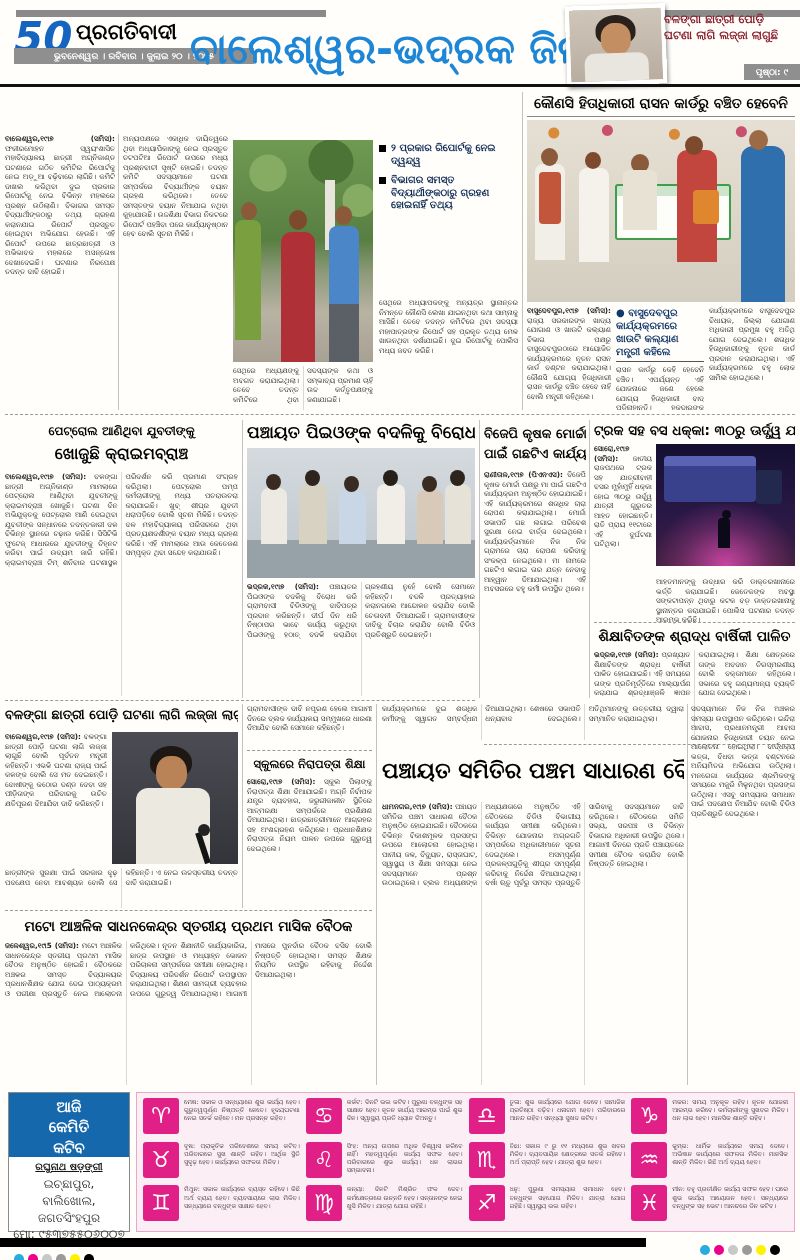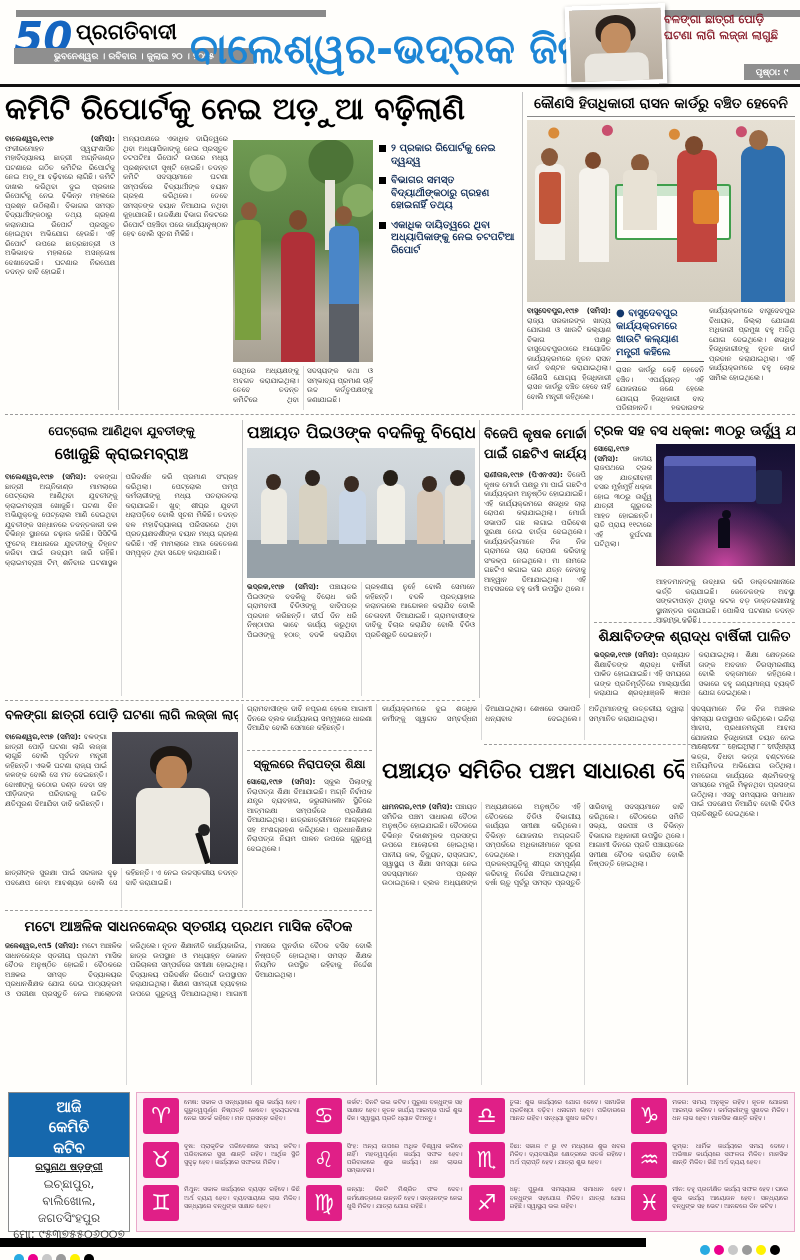--- a/index.html
+++ b/index.html
@@ -52,21 +52,20 @@
     <div class="abs" style="left:26px;top:6px;width:40px;height:30px;background:#2a211c;border-radius:50% 50% 40% 40%;"></div>
     <div class="abs" style="left:31px;top:14px;width:30px;height:32px;background:#c28e62;border-radius:45%;"></div>
     <div class="abs" style="left:14px;top:44px;width:64px;height:28px;background:#e9e6df;border-radius:10px 10px 0 0;"></div>
   </div>
   <div class="abs" style="left:664px;top:12px;width:132px;height:48px;font-size:11.5px;font-weight:bold;color:#8a1f2d;line-height:1.35;overflow:hidden;">ବଳଙ୍ଗା ଛାତ୍ରୀ ପୋଡ଼ି ଘଟଣା ଲାଗି ଲଜ୍ଜା ଲାଗୁଛି</div>
 
   <div class="abs strip" style="left:744px;top:64px;width:56px;height:16px;">ପୃଷ୍ଠା: ୯</div>
 
   <div class="abs" style="left:0;top:84px;width:800px;height:3px;background:#111;"></div>
 
-  <div class="abs hl" style="left:5px;top:90px;width:513px;height:38px;font-size:30px;line-height:38px;">କମିଟି ରିପୋର୍ଟକୁ ନେଇ ଅଡ଼ୁଆ ବଢ଼ିଲାଣି</div>
 
   <div class="abs bt" style="left:5px;top:134px;width:110px;height:276px;">
     <b>ବାଲେଶ୍ୱର,୧୯ା୭ (ସମିସ):</b>
     <span>ଫକୀରମୋହନ ସ୍ୱୟଂଶାସିତ ମହାବିଦ୍ୟାଳୟ ଛାତ୍ରୀ ଅଗ୍ନିକାଣ୍ଡ ଘଟଣାରେ ଗଠିତ କମିଟିର ରିପୋର୍ଟକୁ ନେଇ ଅଡ଼ୁଆ ବଢ଼ିବାରେ ଲାଗିଛି। କମିଟି ଦାଖଲ କରିଥିବା ଦୁଇ ପ୍ରକାର ରିପୋର୍ଟକୁ ନେଇ ବିଭିନ୍ନ ମହଲରେ ପ୍ରଶ୍ନ ଉଠିଲାଣି। ବିଭାଗର ସମସ୍ତ ବିଦ୍ୟାର୍ଥୀଙ୍କଠାରୁ ତଥ୍ୟ ଗ୍ରହଣ କରାନଯାଇ ରିପୋର୍ଟ ପ୍ରସ୍ତୁତ ହୋଇଥିବା ଅଭିଯୋଗ ହେଉଛି। ଏହି ରିପୋର୍ଟ ଉପରେ ଛାତ୍ରଛାତ୍ରୀ ଓ ଅଭିଭାବକ ମହଲରେ ଅସନ୍ତୋଷ ଦେଖାଦେଇଛି। ଘଟଣାର ନିରପେକ୍ଷ ତଦନ୍ତ ଦାବି ହୋଇଛି।</span>
   </div>
   <div class="vr" style="left:118px;top:134px;height:276px;"></div>
   <div class="abs bt" style="left:123px;top:134px;width:105px;height:276px;">ଅନ୍ୟପକ୍ଷରେ ଏକାଧିକ ଦାୟିତ୍ୱରେ ଥିବା ଅଧ୍ୟାପିକାଙ୍କୁ ନେଇ ପ୍ରସ୍ତୁତ ଚଟପଟିଆ ରିପୋର୍ଟ ଉପରେ ମଧ୍ୟ ପ୍ରଶ୍ନବାଚୀ ସୃଷ୍ଟି ହୋଇଛି। ତଦନ୍ତ କମିଟି ସଦସ୍ୟମାନେ ଘଟଣା ସମ୍ପର୍କରେ ବିଦ୍ୟାର୍ଥୀଙ୍କ ବୟାନ ଗ୍ରହଣ କରିଥିଲେ। ତେବେ ସମସ୍ତଙ୍କ ବୟାନ ନିଆଯାଇ ନଥିବା କୁହାଯାଉଛି। ଉଚ୍ଚଶିକ୍ଷା ବିଭାଗ ନିକଟରେ ରିପୋର୍ଟ ପହଞ୍ଚିବା ପରେ କାର୍ଯ୍ୟାନୁଷ୍ଠାନ ହେବ ବୋଲି ସୂଚନା ମିଳିଛି।</div>
 
   <div class="photo" style="left:233px;top:140px;width:140px;height:222px;background:linear-gradient(#6f9a52 0%,#587f42 45%,#8e9a7a 60%,#b9b3a4 75%,#aca globalization 100%);background:linear-gradient(#6f9a52 0%,#587f42 45%,#8e9a7a 60%,#b9b3a4 78%,#a7a093 100%);">
     <div class="abs" style="left:0;top:0;width:140px;height:110px;background:radial-gradient(circle at 25% 30%,#86ac63 0 18px,transparent 19px),radial-gradient(circle at 70% 20%,#4d7437 0 22px,transparent 23px),radial-gradient(circle at 90% 55%,#86ac63 0 16px,transparent 17px);"></div>
@@ -83,25 +82,22 @@
 
   <div class="abs" style="left:379px;top:142px;width:139px;height:152px;">
     <div class="bullet-row">
       <span class="bullet-sq"></span>
       <span class="bullet-tx">୨ ପ୍ରକାର ରିପୋର୍ଟକୁ ନେଇ ଦ୍ୱନ୍ଦ୍ୱ</span>
     </div>
     <div class="bullet-row">
       <span class="bullet-sq"></span>
       <span class="bullet-tx">ବିଭାଗର ସମସ୍ତ ବିଦ୍ୟାର୍ଥୀଙ୍କଠାରୁ ଗ୍ରହଣ ହୋଇନାହିଁ ତଥ୍ୟ</span>
     </div>
-    <div class="bullet-row">
-      <span class="bullet-sq"></span>
-      <span class="bullet-tx">ଏକାଧିକ ଦାୟିତ୍ୱରେ ଥିବା ଅଧ୍ୟାପିକାଙ୍କୁ ନେଇ ଚଟପଟିଆ ରିପୋର୍ଟ</span>
-    </div>
-  </div>
+  </div>
+  <div class="abs bt" style="left:379px;top:298px;width:139px;height:112px;">ସେଥିରେ ଅଧ୍ୟାପକଙ୍କୁ ଅନ୍ୟତ୍ର ସ୍ଥାନାନ୍ତର ନିମନ୍ତେ କୌଣସି ଲେଖା ଯାଇନଥିବା କଥା ସାମ୍ନାକୁ ଆସିଛି। ତେବେ ତଦନ୍ତ କମିଟିରେ ଥିବା ସଦସ୍ୟା ମହାପାତ୍ରଙ୍କ ରିପୋର୍ଟ ସହ ପ୍ରକୃତ ତଥ୍ୟ ମେଳ ଖାଉନଥିବା ଦର୍ଶାଯାଇଛି। ଦୁଇ ରିପୋର୍ଟକୁ ପୋଲିସ ମଧ୍ୟ ଜବତ କରିଛି।</div>
 
   <div class="vr" style="left:522px;top:92px;height:318px;"></div>
 
   <div class="abs hl" style="left:527px;top:92px;width:268px;height:24px;font-size:14px;line-height:22px;text-align:center;border-bottom:1px solid #888;">କୌଣସି ହିତାଧିକାରୀ ରାସନ କାର୍ଡରୁ ବଞ୍ଚିତ ହେବେନି</div>
   <div class="photo" style="left:527px;top:120px;width:268px;height:182px;background:linear-gradient(#e6e0d4,#d4cec0);">
     <div class="abs" style="left:0;top:0;width:268px;height:26px;background:radial-gradient(circle at 10% 50%,#d98b3a 0 5px,transparent 6px),radial-gradient(circle at 30% 40%,#c94f6e 0 5px,transparent 6px),radial-gradient(circle at 55% 55%,#d98b3a 0 5px,transparent 6px),radial-gradient(circle at 80% 45%,#c94f6e 0 5px,transparent 6px);"></div>
     <div class="abs" style="left:8px;top:44px;width:30px;height:96px;background:#f2efe8;border-radius:8px 8px 0 0;"></div>
     <div class="abs" style="left:14px;top:28px;width:17px;height:18px;background:#8a5a3b;border-radius:50%;"></div>
     <div class="abs" style="left:12px;top:52px;width:22px;height:52px;background:#c2563a;border-radius:4px;"></div>
     <div class="abs" style="left:52px;top:48px;width:30px;height:94px;background:#f5f2ec;border-radius:8px 8px 0 0;"></div>

